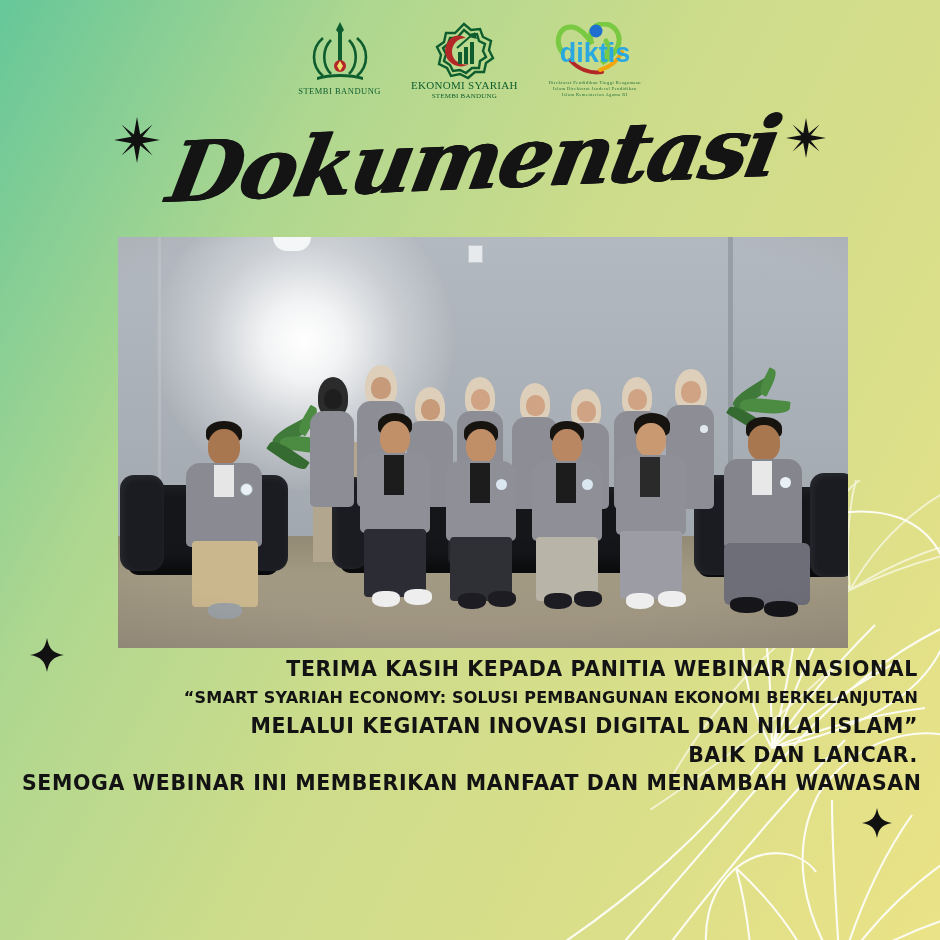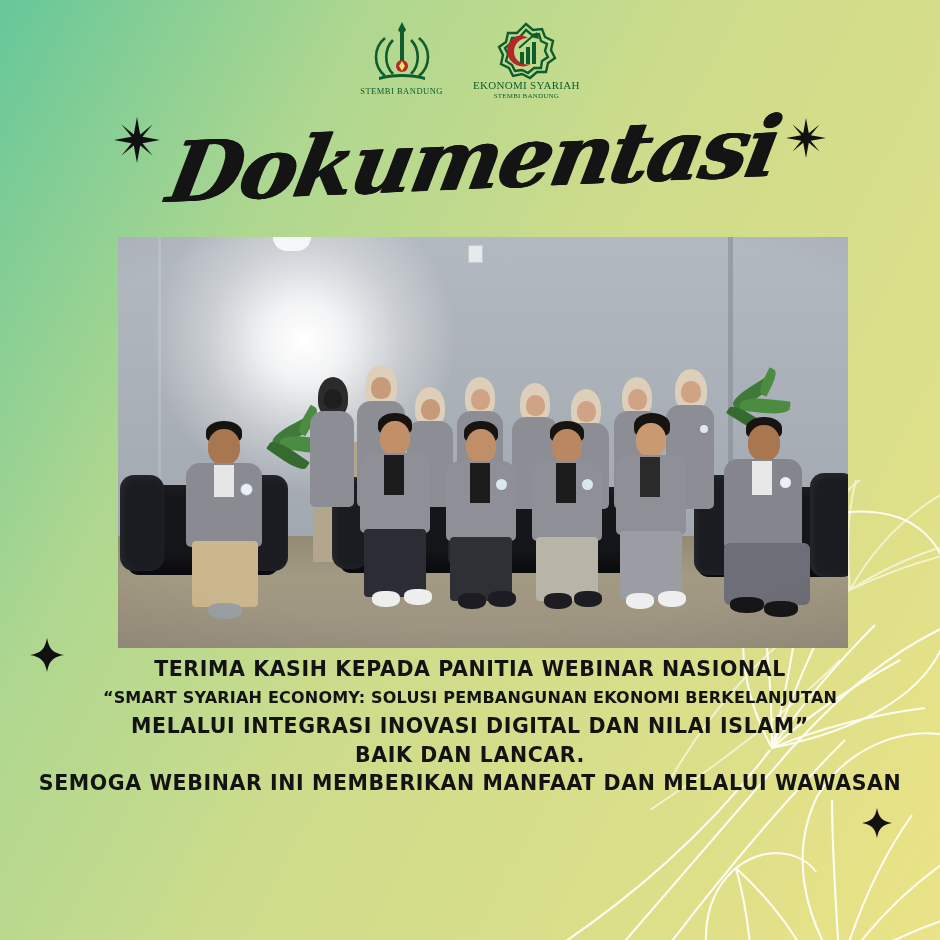--- a/index.html
+++ b/index.html
@@ -77,21 +77,21 @@
   .hijab{position:absolute;border-radius:52% 52% 40% 40%;background:#ddcfba;}
   .blazer{position:absolute;border-radius:14px 14px 5px 5px;background:#8d8d95;}
   .hair{position:absolute;border-radius:50% 50% 30% 30%;background:#17140f;}
   .legs{position:absolute;border-radius:4px;}
   .badge{position:absolute;width:8px;height:8px;border-radius:50%;background:#dfe8ef;}
   .sock{position:absolute;border-radius:40% 40% 45% 45%;}
 
   
   .msg{
     position:absolute;left:0;right:0;top:655px;
-    text-align:center;color:#131313;
+    text-align:right;color:#131313;
     font-family:"DejaVu Sans", sans-serif;
     font-weight:700;font-size:20.5px;line-height:28.6px;
     letter-spacing:.6px;
     padding:0 22px;
   }
   .msg div{white-space:nowrap;}
   .msg .wide{font-size:16px;letter-spacing:.2px;}
 
   .dia{position:absolute;}
   .dia-left{left:30px;top:638px;}
@@ -169,20 +169,30 @@
         <rect x="25" y="30" width="4" height="12" fill="#0e5d2e"></rect>
         <rect x="31" y="25" width="4" height="17" fill="#0e5d2e"></rect>
         <rect x="37" y="20" width="4" height="22" fill="#0e5d2e"></rect>
         <path d="M24 26 L32 19 L40 12" stroke="#0e5d2e" stroke-width="2" fill="none"></path>
         <path d="M42 10 L44 17 L36 15 Z" fill="#0e5d2e"></path>
       </svg>
       <div class="logo-cap cap-main">EKONOMI SYARIAH</div>
       <div class="logo-cap cap-sub">STEMBI BANDUNG</div>
     </div>
 
+    <div class="logo">
+      <svg class="logo-mark" width="94" height="56" viewBox="0 0 94 56">
+        <path d="M14 30 C6 18 12 4 24 5 C33 6 39 14 44 22 C40 12 44 3 54 2 C66 1 74 12 70 24 C68 30 62 36 54 41 C60 32 62 24 58 19" fill="none" stroke="#7ac943" stroke-width="5" stroke-linecap="round"></path>
+        <path d="M22 38 C30 47 42 52 54 50" fill="none" stroke="#b42727" stroke-width="4" stroke-linecap="round"></path>
+        <path d="M52 48 C62 45 70 38 74 30" fill="none" stroke="#f2a60a" stroke-width="4" stroke-linecap="round"></path>
+        <circle cx="48" cy="9" r="6.5" fill="#1f6fd0"></circle>
+        <text x="47" y="40" font-family="Liberation Sans, sans-serif" font-size="27" font-weight="bold" fill="#2aa9e0" text-anchor="middle">diktis</text>
+      </svg>
+      <div class="logo-cap cap-tiny">Direktorat Pendidikan Tinggi Keagamaan Islam Direktorat Jenderal Pendidikan Islam Kementerian Agama RI</div>
+    </div>
 
   </div>
 
   <div class="title-row">
     <svg class="star8 star-left" width="46" height="46" viewBox="0 0 46 46">
       <path d="M23 0 L26.2 17.5 L38.5 7.5 L28.5 19.8 L46 23 L28.5 26.2 L38.5 38.5 L26.2 28.5 L23 46 L19.8 28.5 L7.5 38.5 L17.5 26.2 L0 23 L17.5 19.8 L7.5 7.5 L19.8 17.5 Z" fill="#111111"></path>
     </svg>
     <div class="title">Dokumentasi</div>
     <svg class="star8 star-right" width="40" height="40" viewBox="0 0 46 46">
       <path d="M23 0 L26.2 17.5 L38.5 7.5 L28.5 19.8 L46 23 L28.5 26.2 L38.5 38.5 L26.2 28.5 L23 46 L19.8 28.5 L7.5 38.5 L17.5 26.2 L0 23 L17.5 19.8 L7.5 7.5 L19.8 17.5 Z" fill="#111111"></path>
@@ -337,19 +347,19 @@
   <svg class="dia dia-left" width="34" height="34" viewBox="0 0 34 34">
     <path d="M17 0 C19 11 23 15 34 17 C23 19 19 23 17 34 C15 23 11 19 0 17 C11 15 15 11 17 0 Z" fill="#111111"></path>
   </svg>
   <svg class="dia dia-right" width="30" height="30" viewBox="0 0 34 34">
     <path d="M17 0 C19 11 23 15 34 17 C23 19 19 23 17 34 C15 23 11 19 0 17 C11 15 15 11 17 0 Z" fill="#111111"></path>
   </svg>
 
   <div class="msg">
     <div>TERIMA KASIH KEPADA PANITIA WEBINAR NASIONAL</div>
     <div class="wide">“SMART SYARIAH ECONOMY: SOLUSI PEMBANGUNAN EKONOMI BERKELANJUTAN</div>
-    <div>MELALUI INTEGRASI INOVASI DIGITAL DAN NILAI ISLAM”</div>
+    <div>MELALUI KEGIATAN INOVASI DIGITAL DAN NILAI ISLAM”</div>
     <div>BAIK DAN LANCAR.</div>
-    <div>SEMOGA WEBINAR INI MEMBERIKAN MANFAAT DAN MELALUI WAWASAN</div>
+    <div>SEMOGA WEBINAR INI MEMBERIKAN MANFAAT DAN MENAMBAH WAWASAN</div>
   </div>
 
  </div>
 </div>
 
 </body></html>

